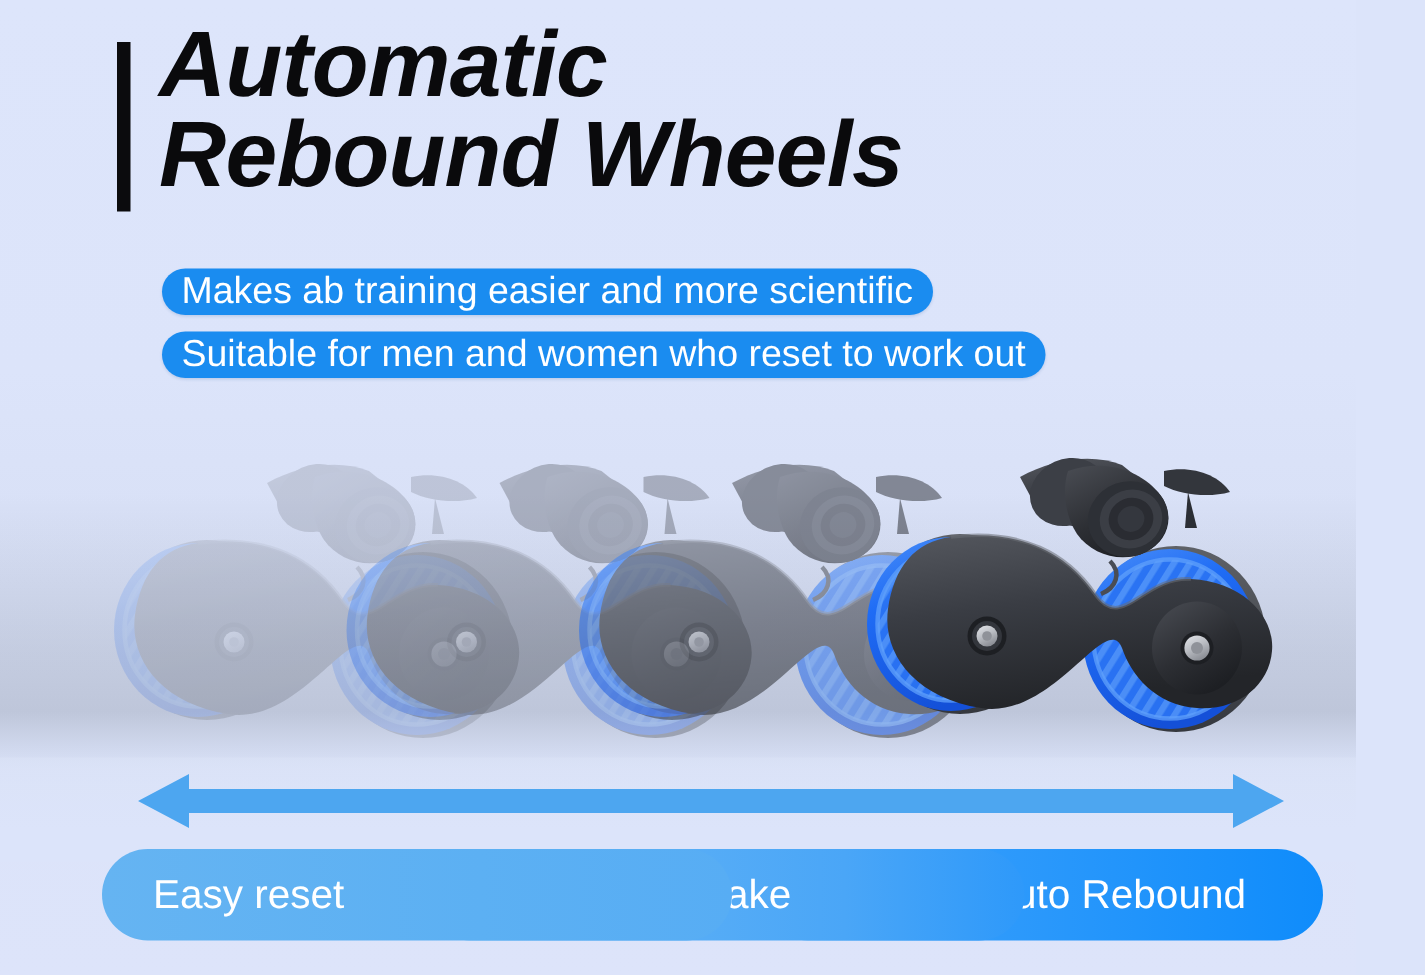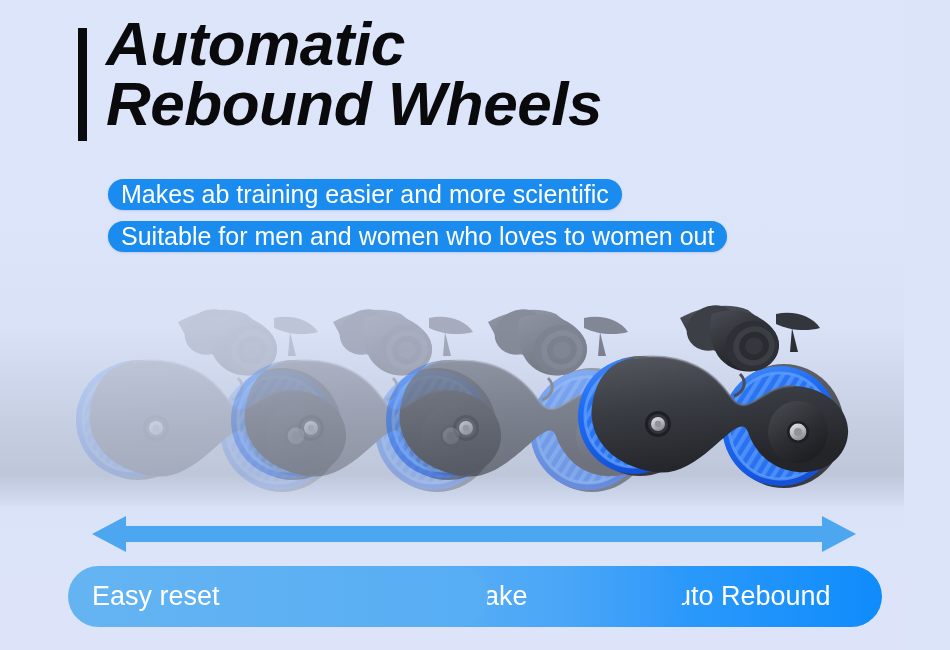--- a/index.html
+++ b/index.html
@@ -58,21 +58,21 @@
   
   .labelbar{position:absolute;left:68px;top:566px;width:814px;height:61px;}
   .seg{
     position:absolute;top:0;height:61px;border-radius:31px;
     display:flex;align-items:center;color:#fff;
   }
   #seg-0{left:0;width:420px;background:linear-gradient(90deg,#65b4f2 0%,#5cb0f3 60%,#57adf4 100%);}
   #seg-1{left:215px;width:400px;background:linear-gradient(90deg,#6cb8f4 0%,#4aa6f7 70%,#2e99fa 100%);}
   #seg-2{left:440px;width:374px;background:linear-gradient(90deg,#6fbaf5 0%,#2e9afb 42%,#0f8cfb 100%);}
   .seg-label{font-size:27px;line-height:1;white-space:nowrap;}
-  #seg-0 .seg-label{margin-left:24px;}
+  #seg-0 .seg-label{margin-left:34px;}
   #seg-1 .seg-label{margin-left:90px;}
   #seg-2 .seg-label{margin-left:150px;}
   #seg-0{z-index:3;}
   #seg-1{z-index:2;}
   #seg-2{z-index:1;}
   #seg-0 .seg-label,#seg-1 .seg-label{position:relative;z-index:5;}
 </style>
 </head>
 <body>
 
@@ -81,21 +81,21 @@
   <div class="floor-shadow"></div>
 
   <div class="accent-bar"></div>
   <div class="headline">Automatic
 Rebound Wheels</div>
 
   <div class="pill" id="pill-0">
     <span>Makes ab training easier and more scientific</span>
   </div>
   <div class="pill" id="pill-1">
-    <span>Suitable for men and women who loves to women out</span>
+    <span>Suitable for men and women who reset to work out</span>
   </div>
 
   <div class="product-stage">
 
     <div class="unit" id="unit-0">
       <svg viewBox="0 0 300 230" width="300" height="230">
         <use href="#abwheel"></use>
       </svg>
     </div>
     <div class="unit" id="unit-1">

